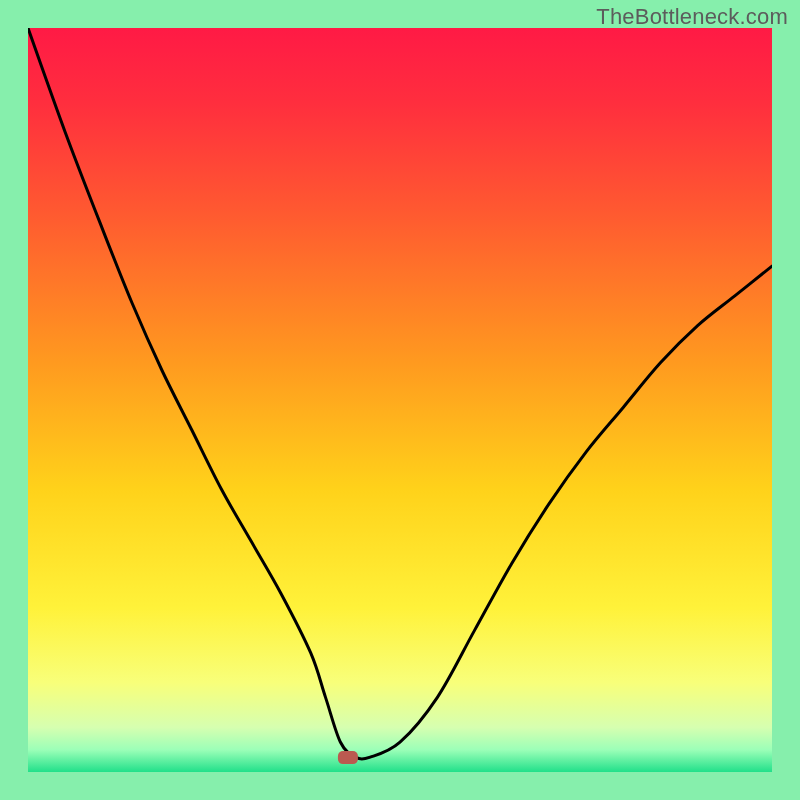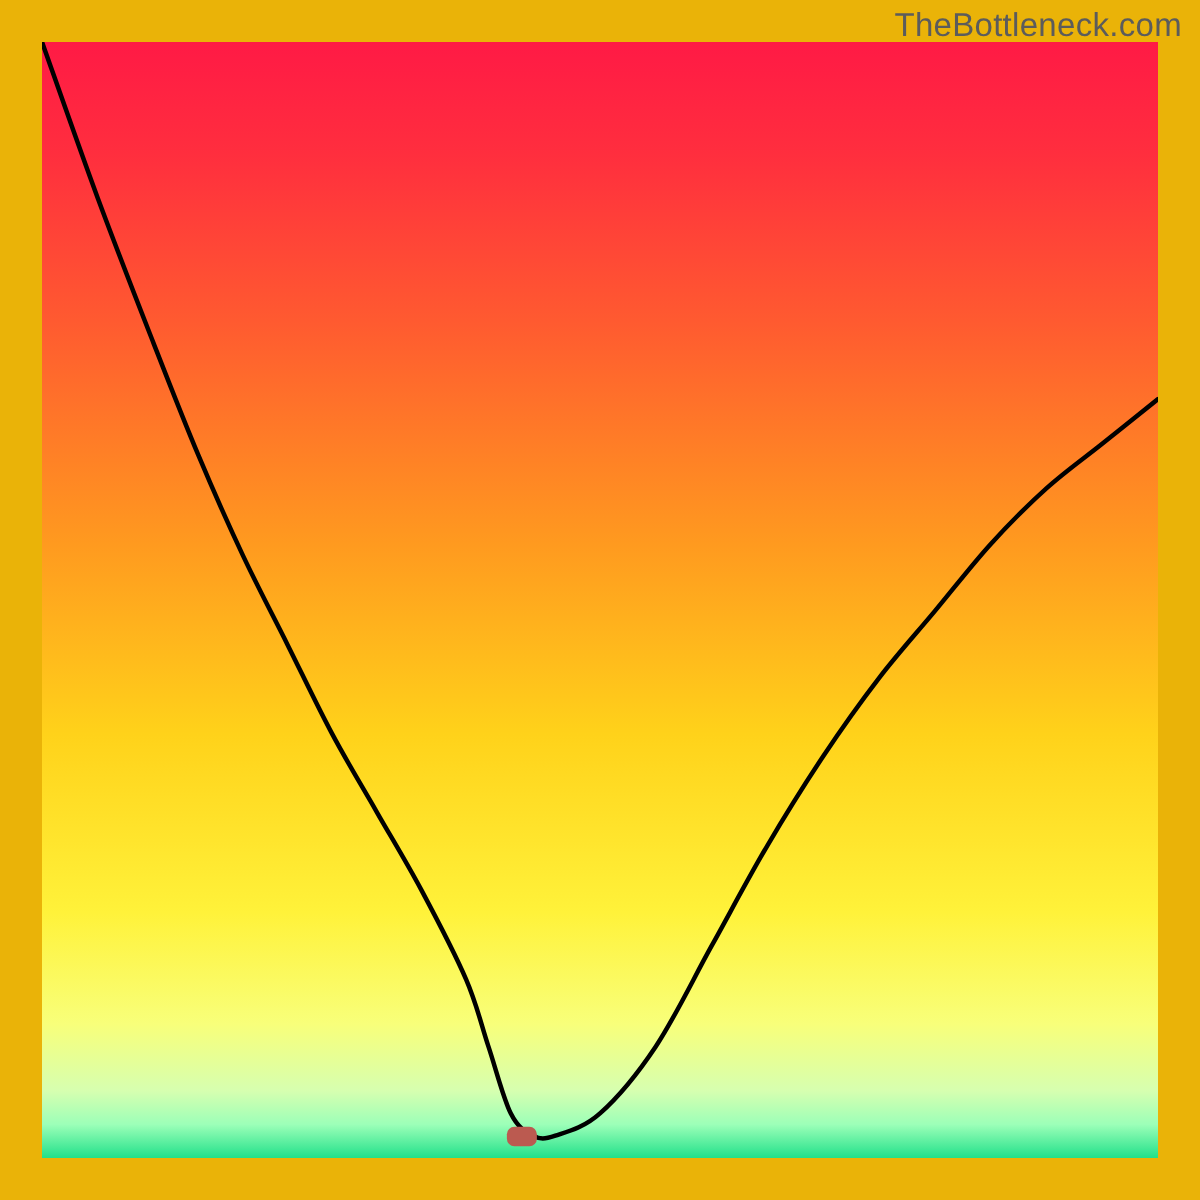--- a/index.html
+++ b/index.html
@@ -8,21 +8,21 @@
     width: 800px;
     height: 800px;
     background: #000;
     font-family: Arial, Helvetica, sans-serif;
     overflow: hidden;
   }
   .frame {
     position: relative;
     width: 800px;
     height: 800px;
-    background: #eab308;
+    background: #86efac;
   }
   .watermark {
     position: absolute;
     top: 4px;
     right: 12px;
     color: #5c5c5c;
     font-size: 22px;
     font-weight: 500;
     letter-spacing: 0.2px;
     z-index: 30;

